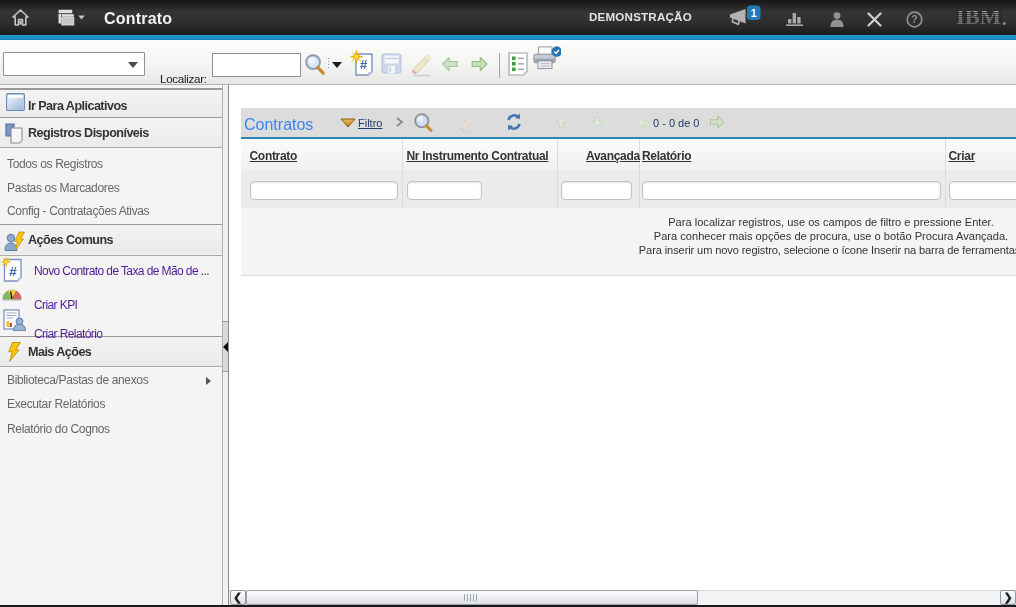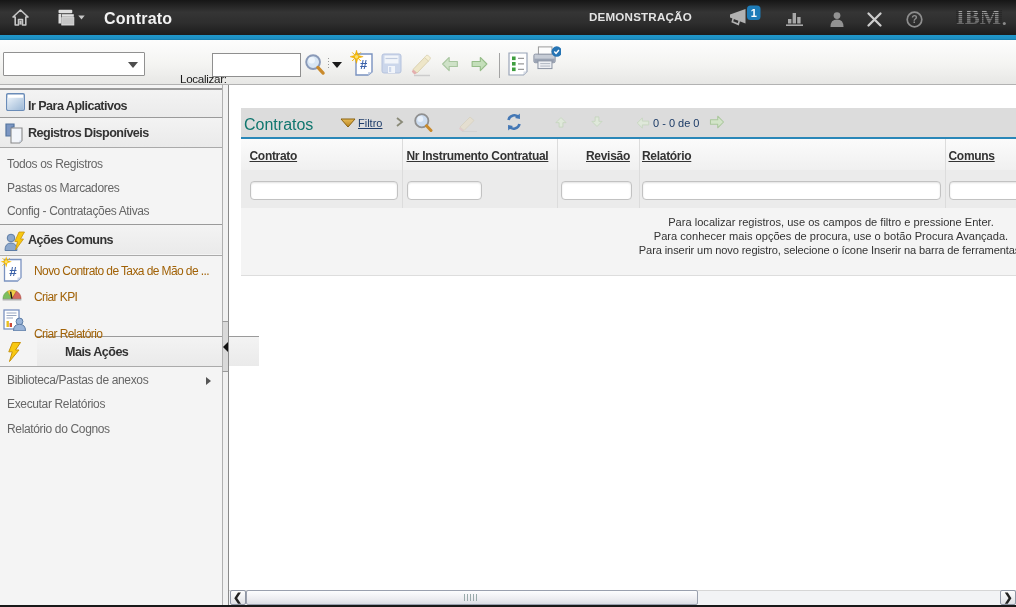--- a/index.html
+++ b/index.html
@@ -17,44 +17,44 @@
 
 
 #toolbar { left:0; top:40px; width:1016px; height:45px;
   background:linear-gradient(180deg,#fdfdfd 0%,#f4f4f2 55%,#e7e7e5 100%);
   border-bottom:1px solid #b2b2b2; }
 #combo { left:3px; top:52px; width:142px; height:24px; background:#fff; border:1px solid #919191; border-radius:1px;}
 #combo .btn { position:absolute; right:1px; top:1px; width:20px; height:20px;
   background:#fff; }
 #combo .car { position:absolute; right:6px; top:9px; width:0; height:0;
   border-left:5px solid transparent; border-right:5px solid transparent; border-top:6px solid #4d4d4d; }
-#loclbl { left:160px; top:72px; font-size:11.6px; color:#1a1a1a; letter-spacing:-0.3px;margin-left:20px; }
+#loclbl { left:160px; top:72px; font-size:11.6px; color:#1a1a1a; letter-spacing:-0.3px; }
 #locinput { left:212px; top:53px; width:89px; height:24px; background:#fff; border:1px solid #8f8f8f; }
 
 
 #sidebar { left:0; top:85px; width:222px; height:520px; background:#f4f4f4; }
 .shead { position:absolute; left:0; width:222px; height:30px; background:linear-gradient(180deg,#f3f3f3,#eaeaea);
   border-top:1px solid #9a9a9a; }
 .shead .t { position:absolute; left:28px; top:8px; font-size:12.6px; font-weight:bold; color:#333; letter-spacing:-0.55px; }
 .slink { position:absolute; left:7px; font-size:12px; color:#666; white-space:nowrap; letter-spacing:-0.35px; }
-.sitem { position:absolute; left:34px; font-size:12px; color:#a16207; white-space:nowrap; letter-spacing:-0.6px; }
+.sitem { position:absolute; left:34px; font-size:12px; color:#4c1d95; white-space:nowrap; letter-spacing:-0.6px; }
 .sline { position:absolute; left:0; width:222px; height:1px; background:#aaa; }
 
 
 #splitter { left:222px; top:85px; width:7px; height:520px; background:#f1f1f1;
   border-left:1px solid #b0b0b0; border-right:1px solid #8a8a8a; }
 #sphandle { left:222px; top:321px; width:7px; height:51px; background:#d9d9d9;
   border-left:1px solid #b0b0b0; border-right:1px solid #8a8a8a;
   border-top:1px solid #9a9a9a; border-bottom:1px solid #9a9a9a; }
 #sptri { left:222.5px; top:342px; width:0; height:0; border-top:5px solid transparent;
   border-bottom:5px solid transparent; border-right:5px solid #111; }
 
 
 #titlebar { left:241px; top:108px; width:790px; height:28.5px; background:#dcdcdc; }
-#tbltitle { left:244px; top:116px; font-size:16px; color:#0f766e; }
+#tbltitle { left:244px; top:116px; font-size:16px; color:#3b82f6; }
 #blueline { left:241px; top:136.5px; width:790px; height:2px; background:#2a87b8; }
 #headrow { left:241px; top:138.5px; width:790px; height:31.5px;
   background:linear-gradient(180deg,#fbfbfb,#f0f0f0); }
 #filterrow { left:241px; top:170px; width:790px; height:37.5px; background:#ebebeb; }
 #msgarea { left:241px; top:207.5px; width:790px; height:68px; background:#f4f4f4; border-bottom:1px solid #ddd; }
 .hlbl { position:absolute; top:149px; font-size:12px; font-weight:bold; color:#333; text-decoration:underline; white-space:nowrap; letter-spacing:-0.3px;}
 .colsep { position:absolute; top:138.5px; width:1px; height:69px; background:#dcdcdc; }
 .finput { position:absolute; top:181px; height:19px; background:#fff; border:1px solid #c2c2c2; border-radius:4px;
   box-shadow:inset 0 1px 2px rgba(0,0,0,0.12); }
 #msgtext { left:631px; top:216px; width:400px; text-align:center; font-size:11.1px; color:#333;
@@ -194,31 +194,31 @@
 
 <div class="shead" style="top:88px;height:32px;border-top-width:2px;">
     <div class="t" style="top:9px;">Ir Para Aplicativos</div>
   </div>
 <div class="shead" style="top:117px;">
     <div class="t">Registros Disponíveis</div>
   </div>
 <div class="shead" style="top:224px;">
     <div class="t">Ações Comuns</div>
   </div>
-<div class="shead" style="top:336px;margin-left:37px;">
+<div class="shead" style="top:336px;">
     <div class="t">Mais Ações</div>
   </div>
 <div class="sline" style="top:147px;"></div>
 <div class="sline" style="top:255px;"></div>
 <div class="sline" style="top:366px;"></div>
 <div class="slink" style="top:157px;">Todos os Registros</div>
 <div class="slink" style="top:181px;">Pastas os Marcadores</div>
 <div class="slink" style="top:204px;">Config - Contratações Ativas</div>
 <div class="sitem" style="top:264px;">Novo Contrato de Taxa de Mão de ...</div>
-<div class="sitem" style="top:290px;">Criar KPI</div>
+<div class="sitem" style="top:298px;">Criar KPI</div>
 <div class="sitem" style="top:314px;margin-top:13px;">Criar Relatório</div>
 <div class="slink" style="top:373px;">Biblioteca/Pastas de anexos</div>
 <div class="slink" style="top:397px;">Executar Relatórios</div>
 <div class="slink" style="top:422px;text-align:center;">Relatório do Cognos</div>
 <div class="abs" style="left:206px;top:377px;width:0;height:0;border-top:4.5px solid transparent;border-bottom:4.5px solid transparent;border-left:5.5px solid #555;"></div>
 
 <svg class="abs" style="left:6px;top:93px;" width="19" height="18" viewBox="0 0 19 18">
  <rect x="0.7" y="0.7" width="17.6" height="16.6" rx="1.2" fill="#fff" stroke="#6a8cb8" stroke-width="1.4"></rect>
  <path d="M1.5,4.8 H17.5 V16.1 a1,1 0 0 1 -1,1 H2.5 a1,1 0 0 1 -1,-1 Z" fill="url(#wingrad)"></path>
  <defs>
@@ -319,23 +319,23 @@
 <div class="abs" id="blueline"></div>
 <div class="abs" id="headrow"></div>
 <div class="abs" id="filterrow"></div>
 <div class="abs" id="msgarea"></div>
 <div class="colsep" style="left:402px;"></div>
 <div class="colsep" style="left:557px;"></div>
 <div class="colsep" style="left:639px;"></div>
 <div class="colsep" style="left:945px;"></div>
 <div class="hlbl" style="left:249.5px;">Contrato</div>
 <div class="hlbl" style="left:406.5px;">Nr Instrumento Contratual</div>
-<div class="hlbl" style="left:586px;">Revisão</div>
+<div class="hlbl" style="left:586px;">Avançada</div>
 <div class="hlbl" style="left:642px;">Relatório</div>
-<div class="hlbl" style="left:948.5px;">Comuns</div>
+<div class="hlbl" style="left:948.5px;">Criar</div>
 <div class="finput" style="left:249.5px; width:148px;"></div>
 <div class="finput" style="left:407px; width:75px;"></div>
 <div class="finput" style="left:561px; width:71px;"></div>
 <div class="finput" style="left:642px; width:299px;"></div>
 <div class="finput" style="left:948.5px; width:100px;"></div>
 <div class="abs" id="msgtext">Para localizar registros, use os campos de filtro e pressione Enter.<br>
 Para conhecer mais opções de procura, use o botão Procura Avançada.<br>
 <span style="letter-spacing:-0.12px">Para inserir um novo registro, selecione o ícone Inserir na barra de ferramentas.</span></div>
 
 <div class="abs" id="hscroll"></div>

